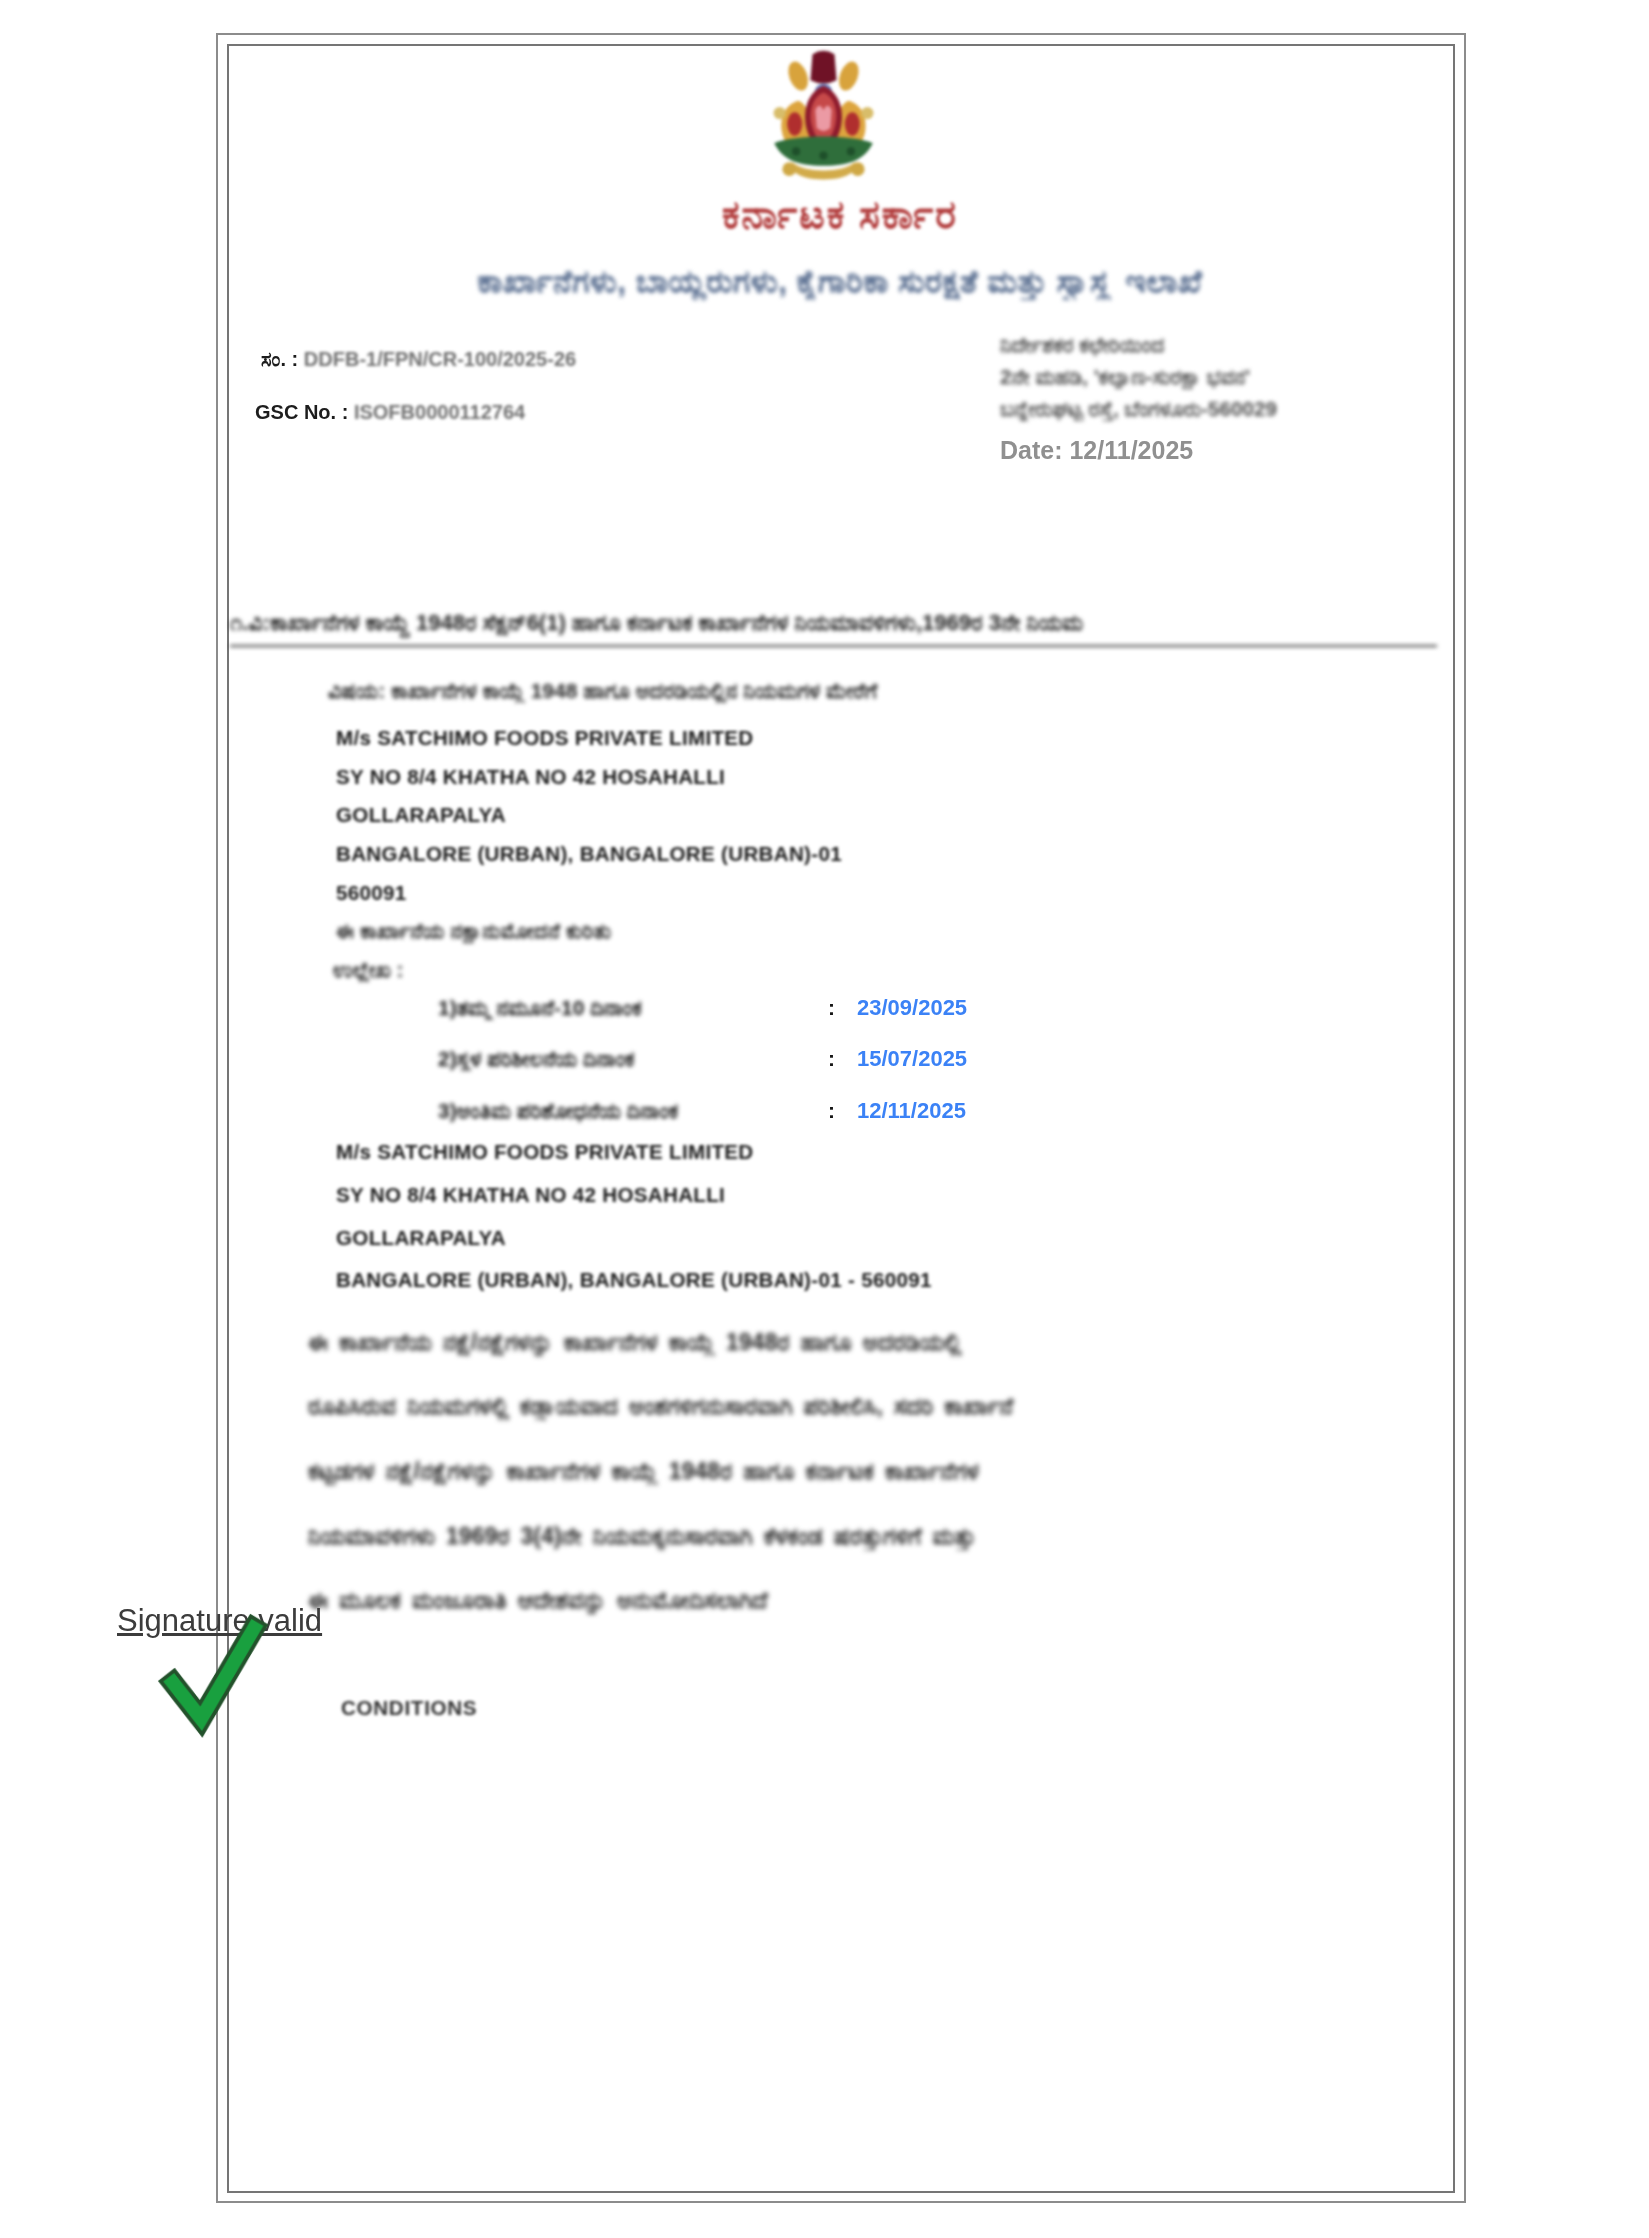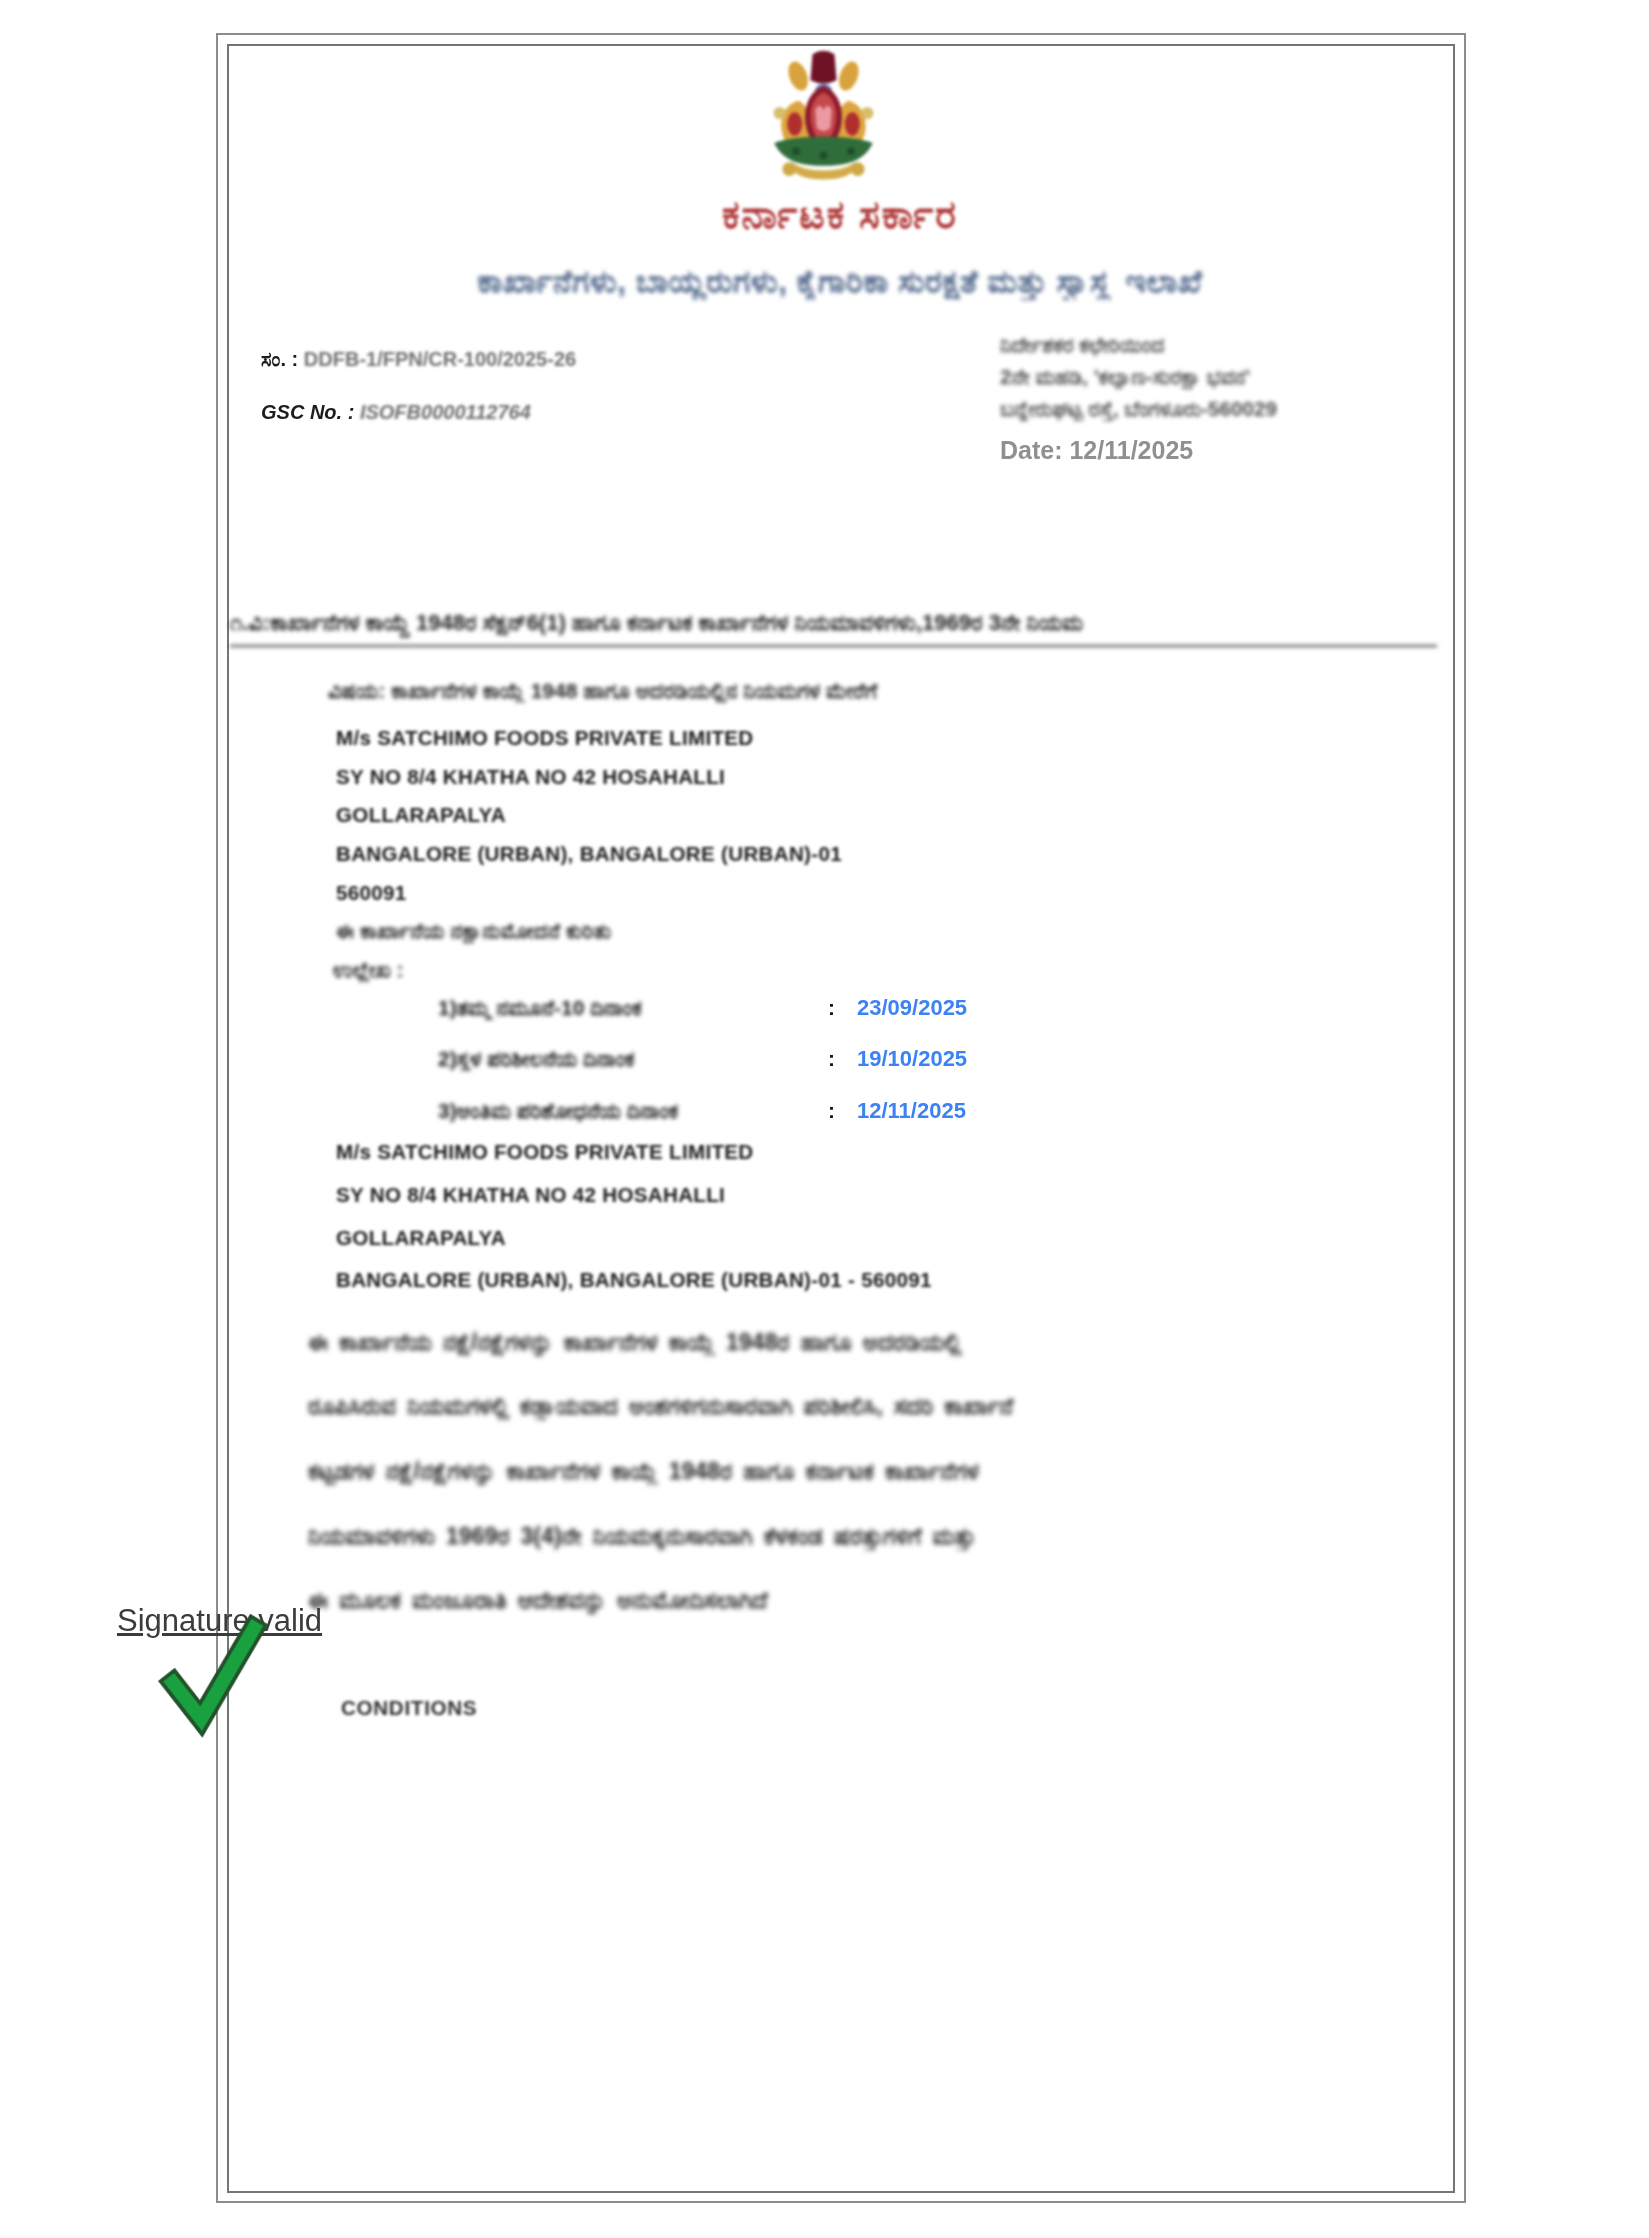--- a/index.html
+++ b/index.html
@@ -90,21 +90,21 @@
   </div>
 
   <div class="abs clip gov-title b25">ಕರ್ನಾಟಕ ಸರ್ಕಾರ</div>
 
   <div class="abs clip dept b3">ಕಾರ್ಖಾನೆಗಳು, ಬಾಯ್ಲರುಗಳು, ಕೈಗಾರಿಕಾ ಸುರಕ್ಷತೆ ಮತ್ತು ಸ್ವಾಸ್ಥ್ಯ ಇಲಾಖೆ</div>
 
   <div class="abs clip ref-row" style="left:261px;top:348px;width:633px;">
     <span class="lbl b1">ಸಂ. :</span>
     <span class="val b2">DDFB-1/FPN/CR-100/2025-26</span>
   </div>
-  <div class="abs clip ref-row" style="left:261px;top:401px;width:633px;font-style:italic;">
+  <div class="abs clip ref-row" style="left:255px;top:401px;width:633px;">
     <span class="lbl b1">GSC No. :</span>
     <span class="val b2">ISOFB0000112764</span>
   </div>
 
   <div class="abs clip office-line b3" style="top:333px;">ನಿರ್ದೇಶಕರ ಕಛೇರಿಯಿಂದ</div>
   <div class="abs clip office-line b3" style="top:365px;">2ನೇ ಮಹಡಿ, 'ಕಲ್ಯಾಣ-ಸುರಕ್ಷಾ ಭವನ'</div>
   <div class="abs clip office-line b3" style="top:397px;">ಬನ್ನೇರುಘಟ್ಟ ರಸ್ತೆ, ಬೆಂಗಳೂರು-560029</div>
   <div class="abs clip date-line b1">
     <span>Date:</span>
     <span>12/11/2025</span>
@@ -122,21 +122,21 @@
   <div class="abs clip addr b3" style="top:919px;">ಈ ಕಾರ್ಖಾನೆಯ ನಕ್ಷಾನುಮೋದನೆ ಕುರಿತು</div>
 
   <div class="abs clip ulleka b3">ಉಲ್ಲೇಖ :</div>
 
   <div class="abs clip ref-item-text b3" style="top:996px;">1)ತಮ್ಮ ನಮೂನೆ-10 ದಿನಾಂಕ</div>
   <div class="abs ref-item-colon b1" style="top:996px;">:</div>
   <div class="abs ref-item-date b1" style="top:995px;">23/09/2025</div>
 
   <div class="abs clip ref-item-text b3" style="top:1047px;">2)ಸ್ಥಳ ಪರಿಶೀಲನೆಯ ದಿನಾಂಕ</div>
   <div class="abs ref-item-colon b1" style="top:1047px;">:</div>
-  <div class="abs ref-item-date b1" style="top:1046px;">19/10/2025</div>
+  <div class="abs ref-item-date b1" style="top:1046px;">15/07/2025</div>
 
   <div class="abs clip ref-item-text b3" style="top:1099px;">3)ಅಂತಿಮ ಪರಿಶೋಧನೆಯ ದಿನಾಂಕ</div>
   <div class="abs ref-item-colon b1" style="top:1099px;">:</div>
   <div class="abs ref-item-date b1" style="top:1098px;">12/11/2025</div>
 
   <div class="abs clip addr b25" style="top:1140px;">M/s  SATCHIMO FOODS PRIVATE LIMITED</div>
   <div class="abs clip addr b25" style="top:1183px;">SY NO 8/4 KHATHA NO 42 HOSAHALLI</div>
   <div class="abs clip addr b25" style="top:1226px;">GOLLARAPALYA</div>
   <div class="abs clip addr b25" style="top:1268px;">BANGALORE (URBAN), BANGALORE (URBAN)-01 - 560091</div>
 

